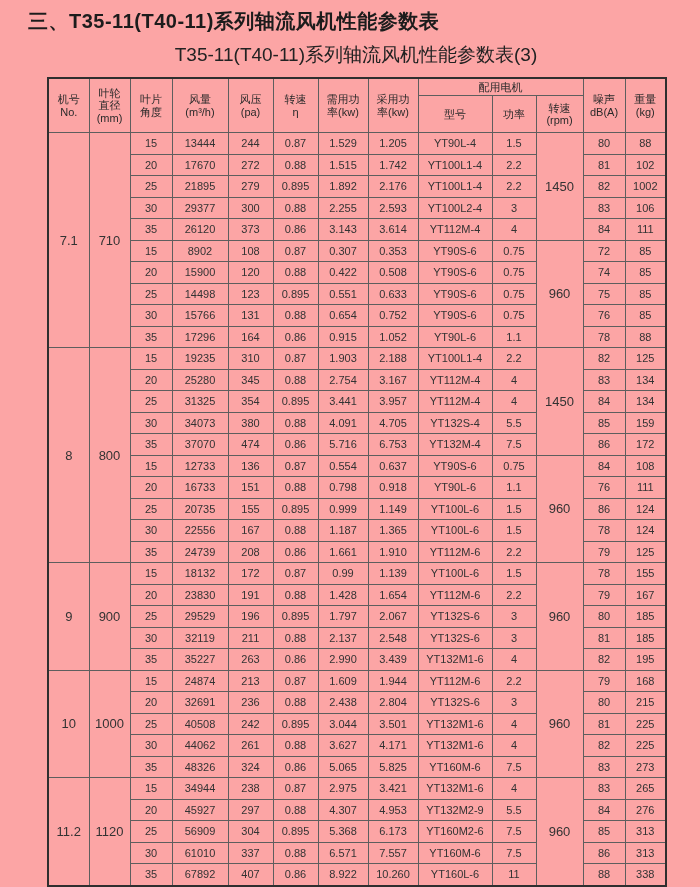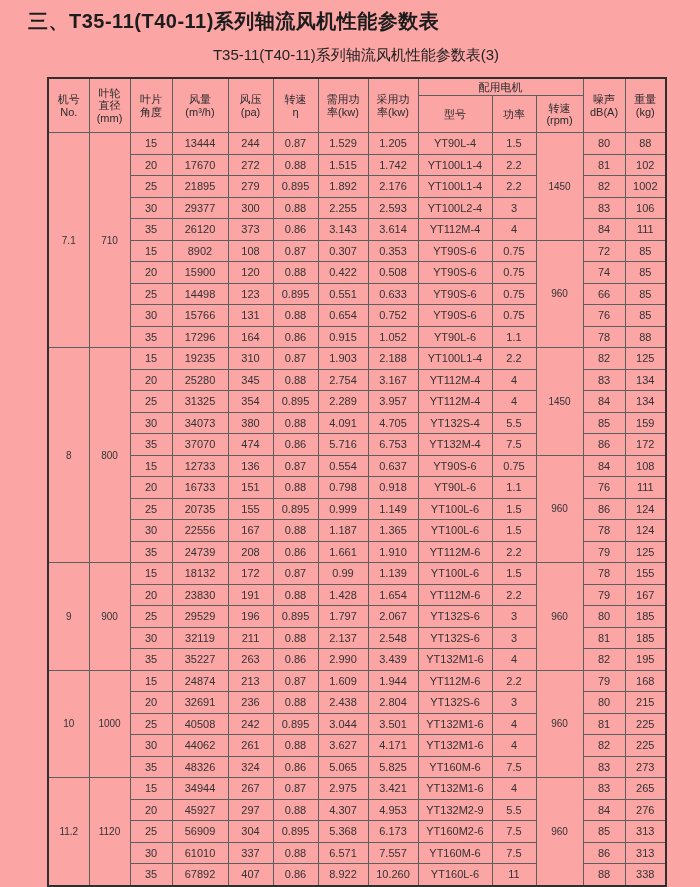--- a/index.html
+++ b/index.html
@@ -21,21 +21,21 @@
     font-size: 20px;
     line-height: 26px;
     font-weight: bold;
     color: #1c1c1c;
     letter-spacing: 0.5px;
   }
   .subtitle {
     margin: 12px 0 0 47px;
     width: 618px;
     text-align: center;
-    font-size: 15px;
+    font-size: 19px;
     line-height: 18px;
     color: #222222;
   }
   table.spec-table {
     margin: 13px 0 0 47px;
     width: 618px;
     table-layout: fixed;
     border-collapse: collapse;
     border: 2px solid #2f2f2f;
   }
@@ -55,21 +55,21 @@
   }
   .spec-table thead tr.motor-row-1 th { height: 16px; }
   .spec-table thead tr.motor-row-2 th { height: 36px; }
   .spec-table tbody td {
     height: 20.5px;
     font-size: 11px;
     color: #333333;
     white-space: nowrap;
   }
   .spec-table td.group-cell {
-    font-size: 10px;
+    font-size: 13px;
     color: #333333;
   }
 </style>
 </head>
 <body>
 
 <div class="page">
   <h1 class="heading">三、T35-11(T40-11)系列轴流风机性能参数表</h1>
   <div class="subtitle">T35-11(T40-11)系列轴流风机性能参数表(3)</div>
 
@@ -212,21 +212,21 @@
         </tr>
         <tr>
           <td>25</td>
           <td>14498</td>
           <td>123</td>
           <td>0.895</td>
           <td>0.551</td>
           <td>0.633</td>
           <td>YT90S-6</td>
           <td>0.75</td>
-          <td>66</td>
+          <td>75</td>
           <td>85</td>
         </tr>
         <tr>
           <td>30</td>
           <td>15766</td>
           <td>131</td>
           <td>0.88</td>
           <td>0.654</td>
           <td>0.752</td>
           <td>YT90S-6</td>
@@ -271,21 +271,21 @@
           <td>YT112M-4</td>
           <td>4</td>
           <td>83</td>
           <td>134</td>
         </tr>
         <tr>
           <td>25</td>
           <td>31325</td>
           <td>354</td>
           <td>0.895</td>
-          <td>2.289</td>
+          <td>3.441</td>
           <td>3.957</td>
           <td>YT112M-4</td>
           <td>4</td>
           <td>84</td>
           <td>134</td>
         </tr>
         <tr>
           <td>30</td>
           <td>34073</td>
           <td>380</td>
@@ -494,21 +494,21 @@
           <td>YT160M-6</td>
           <td>7.5</td>
           <td>83</td>
           <td>273</td>
         </tr>
         <tr>
           <td rowspan="5" class="group-cell">11.2</td>
           <td rowspan="5" class="group-cell">1120</td>
           <td>15</td>
           <td>34944</td>
-          <td>267</td>
+          <td>238</td>
           <td>0.87</td>
           <td>2.975</td>
           <td>3.421</td>
           <td>YT132M1-6</td>
           <td>4</td>
           <td rowspan="5" class="group-cell">960</td>
           <td>83</td>
           <td>265</td>
         </tr>
         <tr>

